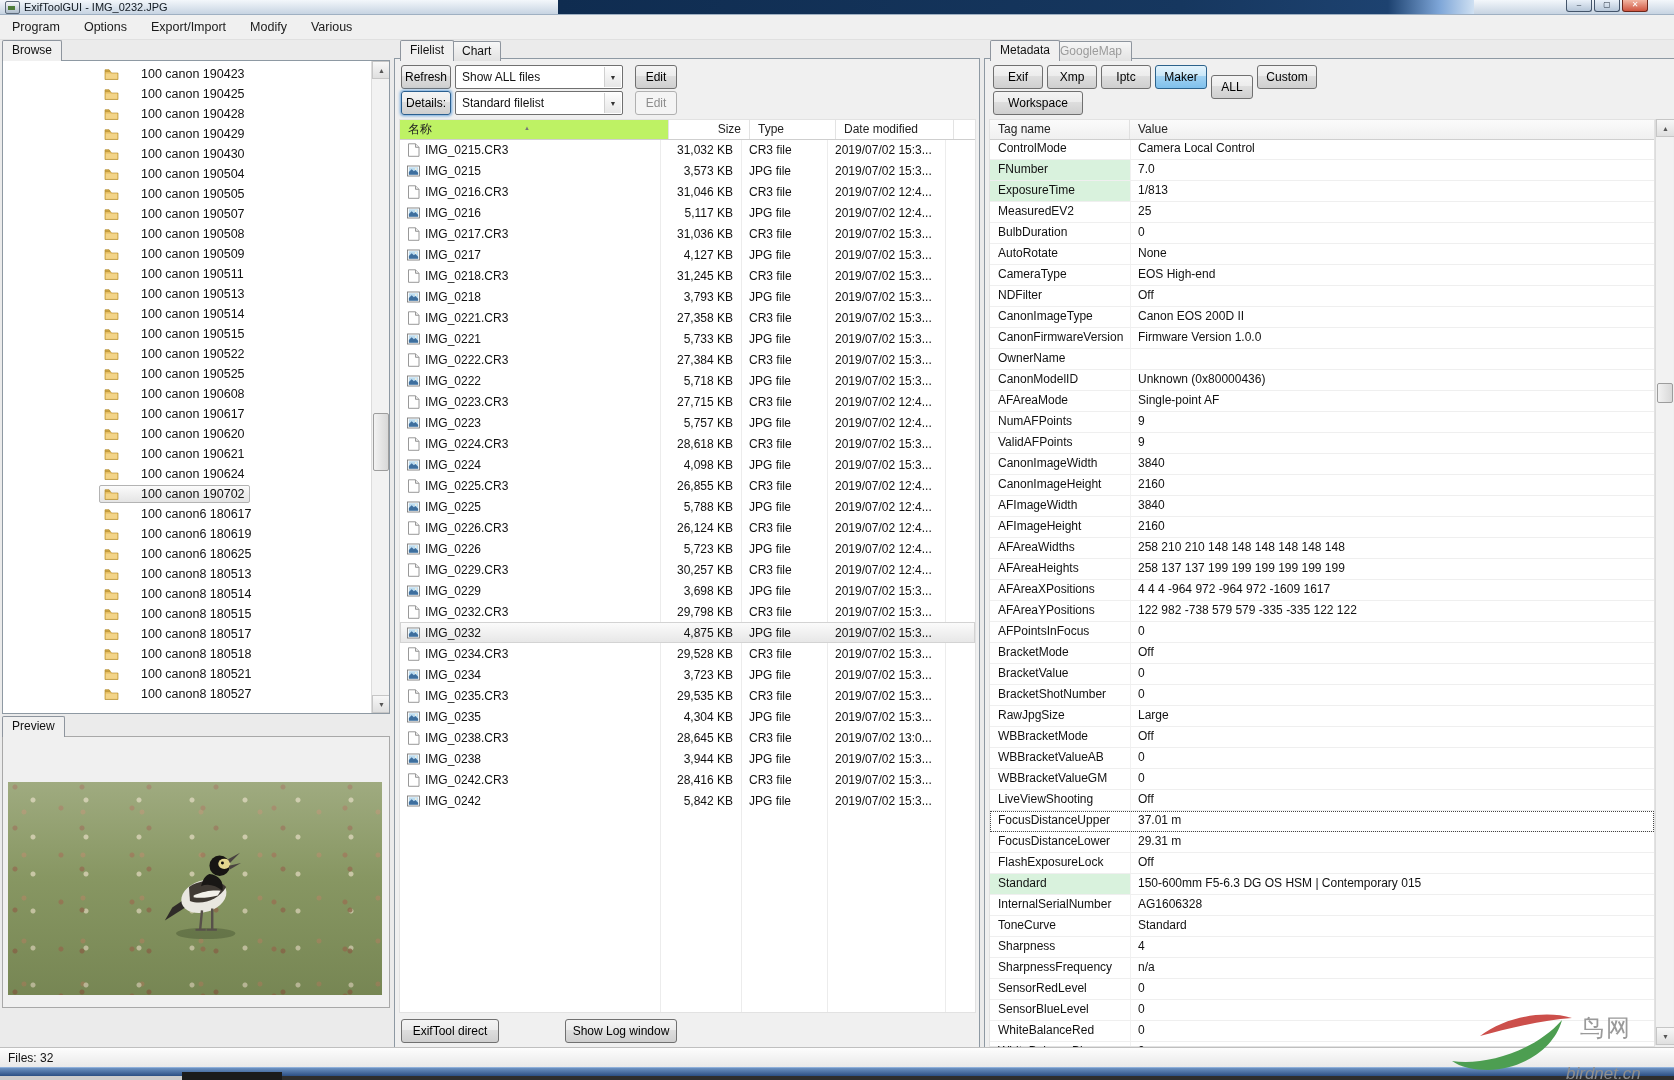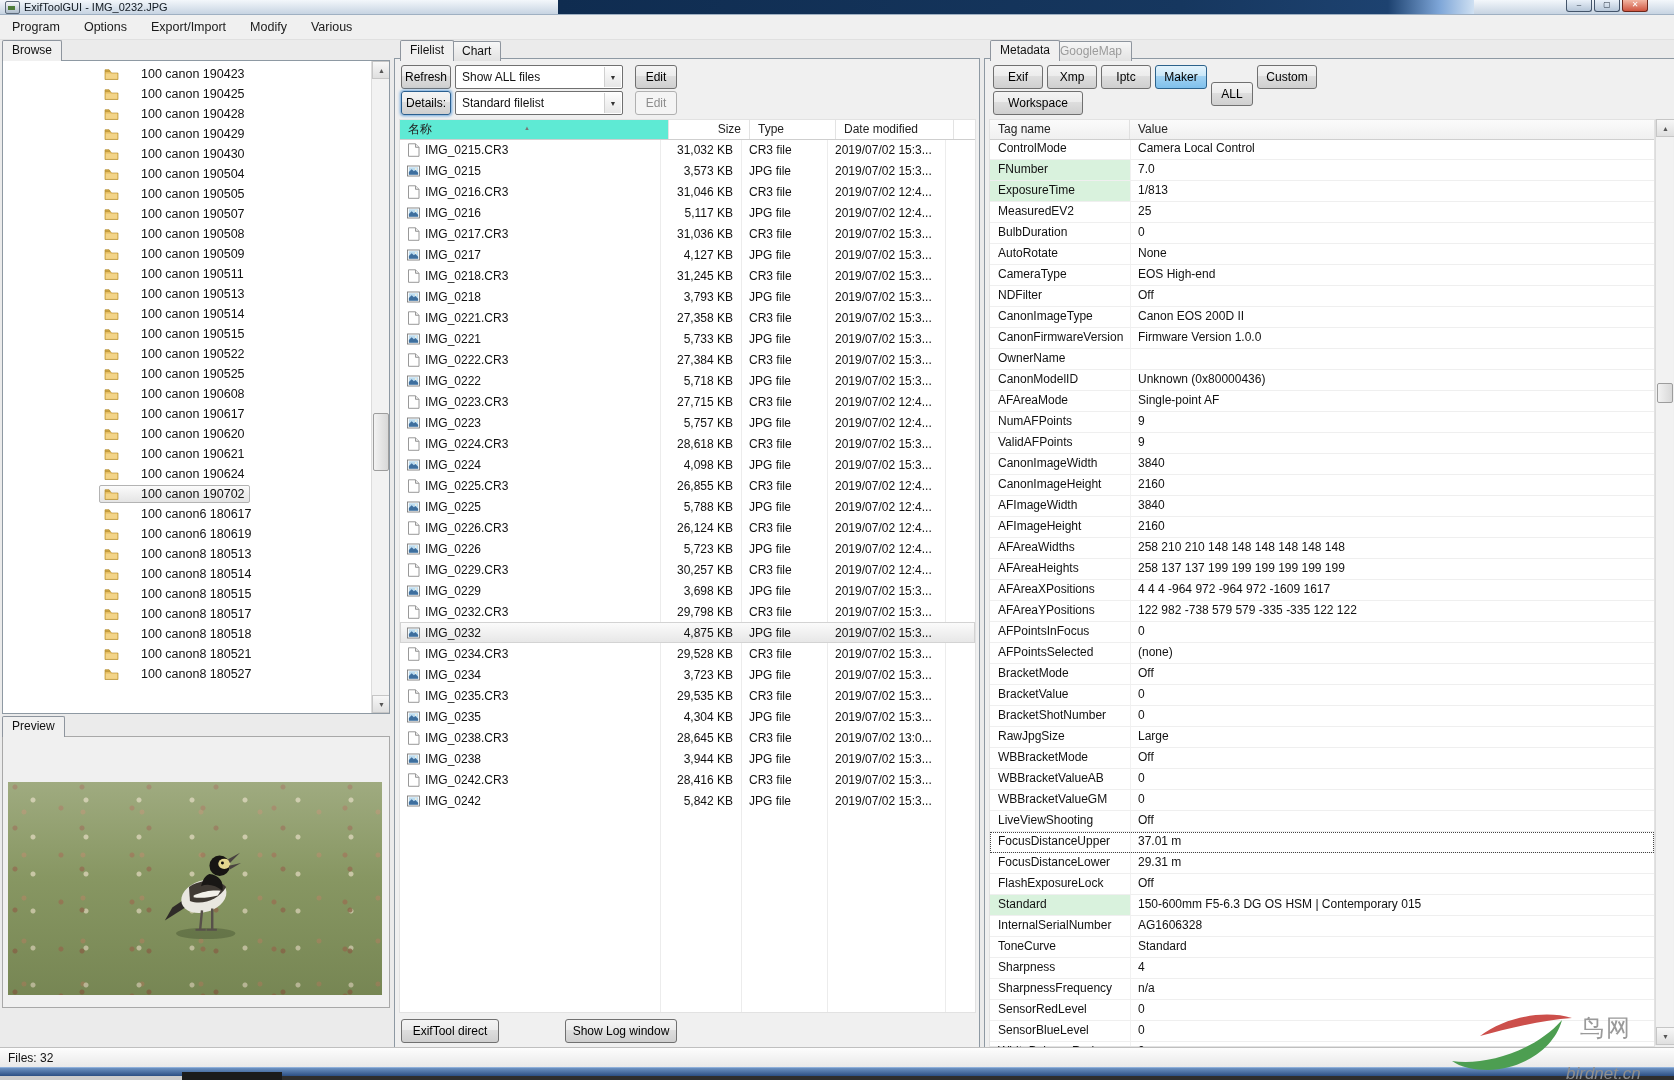--- a/index.html
+++ b/index.html
@@ -75,21 +75,21 @@
     background-size:67px 41px,53px 37px,41px 29px,71px 47px,59px 43px,37px 31px;}
   .bird-scene .haze{position:absolute;inset:0;background:linear-gradient(rgba(235,235,220,.28),rgba(235,235,220,.05) 45%,rgba(20,30,10,.10));}
   .bird-svg{position:absolute;left:38%;top:26%;width:130px;height:115px;}
 
   
   .mid{left:394px;top:58px;width:584px;height:988px;}
   .mid-white{position:absolute;left:4px;top:60px;width:575px;height:892px;background:#fff;border:1px solid #e2e2e2;}
   .col-line{position:absolute;top:0;bottom:0;width:1px;background:#ececec;}
   .flist-header{position:absolute;left:0;top:0;right:0;height:19px;background:#fff;border-bottom:1px solid #cfcfcf;display:flex;font-size:12px;color:#222;}
   .fh-cell{height:19px;line-height:18px;border-right:1px solid #e3e3e3;position:relative;}
-  .fh-name{width:260px;padding-left:8px;background:#5eead4;}
+  .fh-name{width:260px;padding-left:8px;background:#bef264;}
   .fh-size{width:81px;text-align:right;padding-right:8px;box-sizing:border-box;}
   .fh-type{width:86px;padding-left:8px;box-sizing:border-box;}
   .fh-date{width:118px;padding-left:8px;box-sizing:border-box;}
   .sort-asc{position:absolute;left:124px;top:-1px;font-size:6px;color:#777;}
   .file-rows{position:absolute;left:0;top:19px;right:0;}
   .file-row{height:21px;display:flex;align-items:center;font-size:12px;position:relative;}
   .file-row.selected{background:linear-gradient(#fcfcfc,#e6e6e6);outline:1px solid #d3d3d3;outline-offset:-1px;}
   .fr-name{width:260px;display:flex;align-items:center;gap:5px;padding-left:7px;box-sizing:border-box;}
   .fr-size{width:81px;text-align:right;padding-right:8px;box-sizing:border-box;}
   .fr-type{width:86px;padding-left:8px;box-sizing:border-box;}
@@ -390,20 +390,30 @@
     </span>
   </div>
         <div class="tree-row">
     <span class="hl">
       <svg class="fldr" viewBox="0 0 16 13">
         <path d="M1 3.5 h5.5 l1.5 2 H15 v7 H1 Z" fill="#e8bf5e" stroke="#b58f31" stroke-width="0.8"></path>
         <path d="M1 3.5 v-1.6 h4.4 l1.1 1.6 Z" fill="#d8ac45" stroke="#b58f31" stroke-width="0.8"></path>
         <path d="M1.8 6 h12.4 v5.7 H1.8 Z" fill="#f3d488"></path>
       </svg>
       <span class="lbl">100 canon6 180619</span>
+    </span>
+  </div>
+        <div class="tree-row">
+    <span class="hl">
+      <svg class="fldr" viewBox="0 0 16 13">
+        <path d="M1 3.5 h5.5 l1.5 2 H15 v7 H1 Z" fill="#e8bf5e" stroke="#b58f31" stroke-width="0.8"></path>
+        <path d="M1 3.5 v-1.6 h4.4 l1.1 1.6 Z" fill="#d8ac45" stroke="#b58f31" stroke-width="0.8"></path>
+        <path d="M1.8 6 h12.4 v5.7 H1.8 Z" fill="#f3d488"></path>
+      </svg>
+      <span class="lbl">100 canon6 180625</span>
     </span>
   </div>
         <div class="tree-row">
     <span class="hl">
       <svg class="fldr" viewBox="0 0 16 13">
         <path d="M1 3.5 h5.5 l1.5 2 H15 v7 H1 Z" fill="#e8bf5e" stroke="#b58f31" stroke-width="0.8"></path>
         <path d="M1 3.5 v-1.6 h4.4 l1.1 1.6 Z" fill="#d8ac45" stroke="#b58f31" stroke-width="0.8"></path>
         <path d="M1.8 6 h12.4 v5.7 H1.8 Z" fill="#f3d488"></path>
       </svg>
       <span class="lbl">100 canon8 180513</span>
@@ -995,21 +1005,21 @@
     <div class="btn" style="left:170px;top:960px;width:110px;">Show Log window</div>
   </div>
 
   <div class="tab" style="left:990px;top:40px;">Metadata</div>
   <div class="tab inactive dim" style="left:1050px;">GoogleMap</div>
   <div class="panelbox rgt">
     <div class="btn" style="left:8px;top:6px;width:48px;">Exif</div>
     <div class="btn" style="left:62px;top:6px;width:48px;">Xmp</div>
     <div class="btn" style="left:116px;top:6px;width:48px;">Iptc</div>
     <div class="btn toggled" style="left:170px;top:6px;width:50px;">Maker</div>
-    <div class="btn" style="left:226px;top:23px;width:40px;text-align:center;">ALL</div>
+    <div class="btn" style="left:226px;top:16px;width:40px;text-align:center;">ALL</div>
     <div class="btn" style="left:272px;top:6px;width:58px;">Custom</div>
     <div class="btn" style="left:8px;top:32px;width:88px;">Workspace</div>
 
     <div class="meta-white">
       <div class="meta-vline"></div>
       <div class="meta-header">
         <div class="mh-tag">Tag name</div>
         <div class="mh-val">Value</div>
       </div>
       <div class="meta-rows" id="meta-rows">
@@ -1101,24 +1111,20 @@
     <div class="mr-tag">AFAreaXPositions</div>
     <div class="mr-val">4 4 4 -964 972 -964 972 -1609 1617</div>
   </div>
           <div class="meta-row">
     <div class="mr-tag">AFAreaYPositions</div>
     <div class="mr-val">122 982 -738 579 579 -335 -335 122 122</div>
   </div>
           <div class="meta-row">
     <div class="mr-tag">AFPointsInFocus</div>
     <div class="mr-val">0</div>
-  </div>
-          <div class="meta-row">
-    <div class="mr-tag">AFPointsSelected</div>
-    <div class="mr-val">(none)</div>
   </div>
           <div class="meta-row">
     <div class="mr-tag">BracketMode</div>
     <div class="mr-val">Off</div>
   </div>
           <div class="meta-row">
     <div class="mr-tag">BracketValue</div>
     <div class="mr-val">0</div>
   </div>
           <div class="meta-row">

